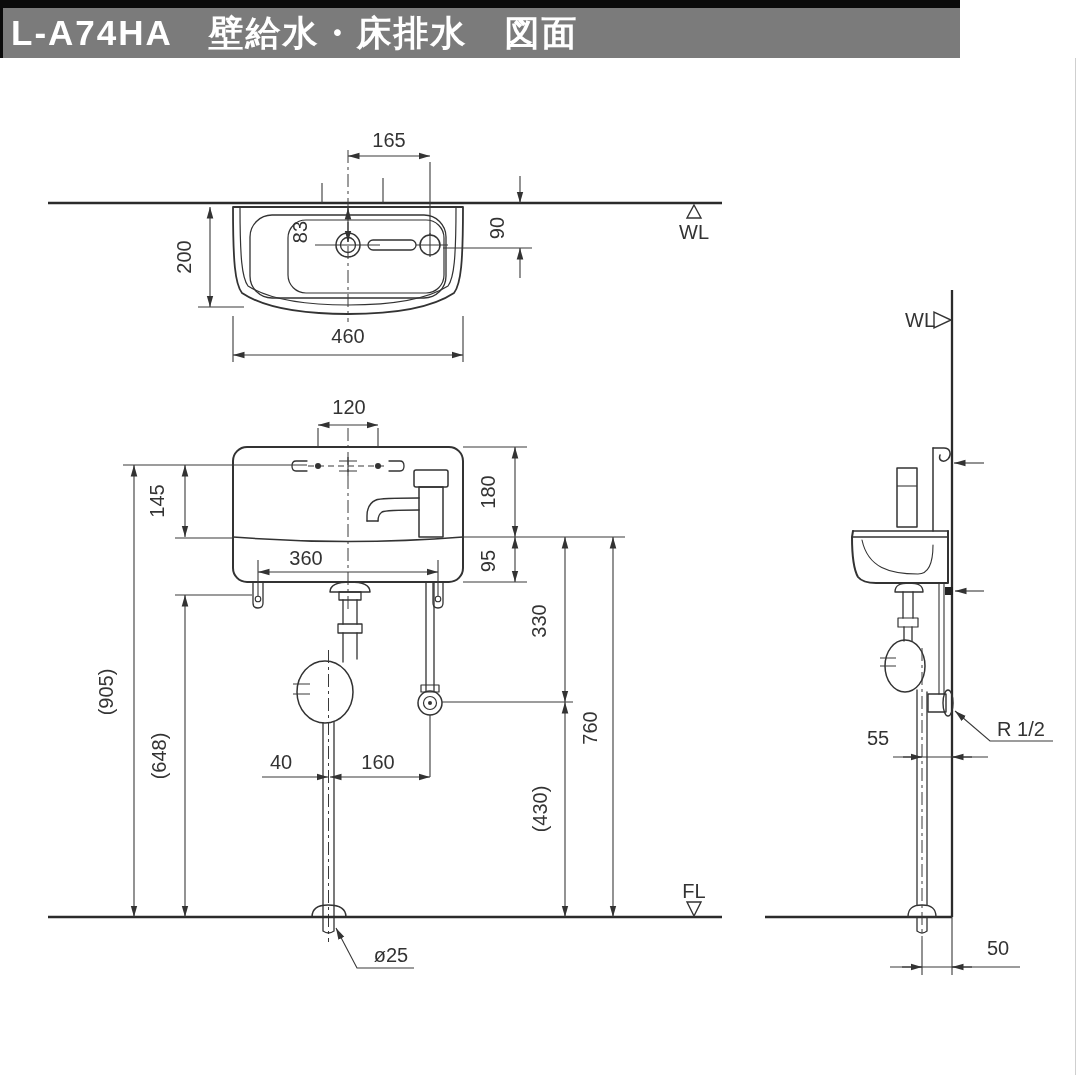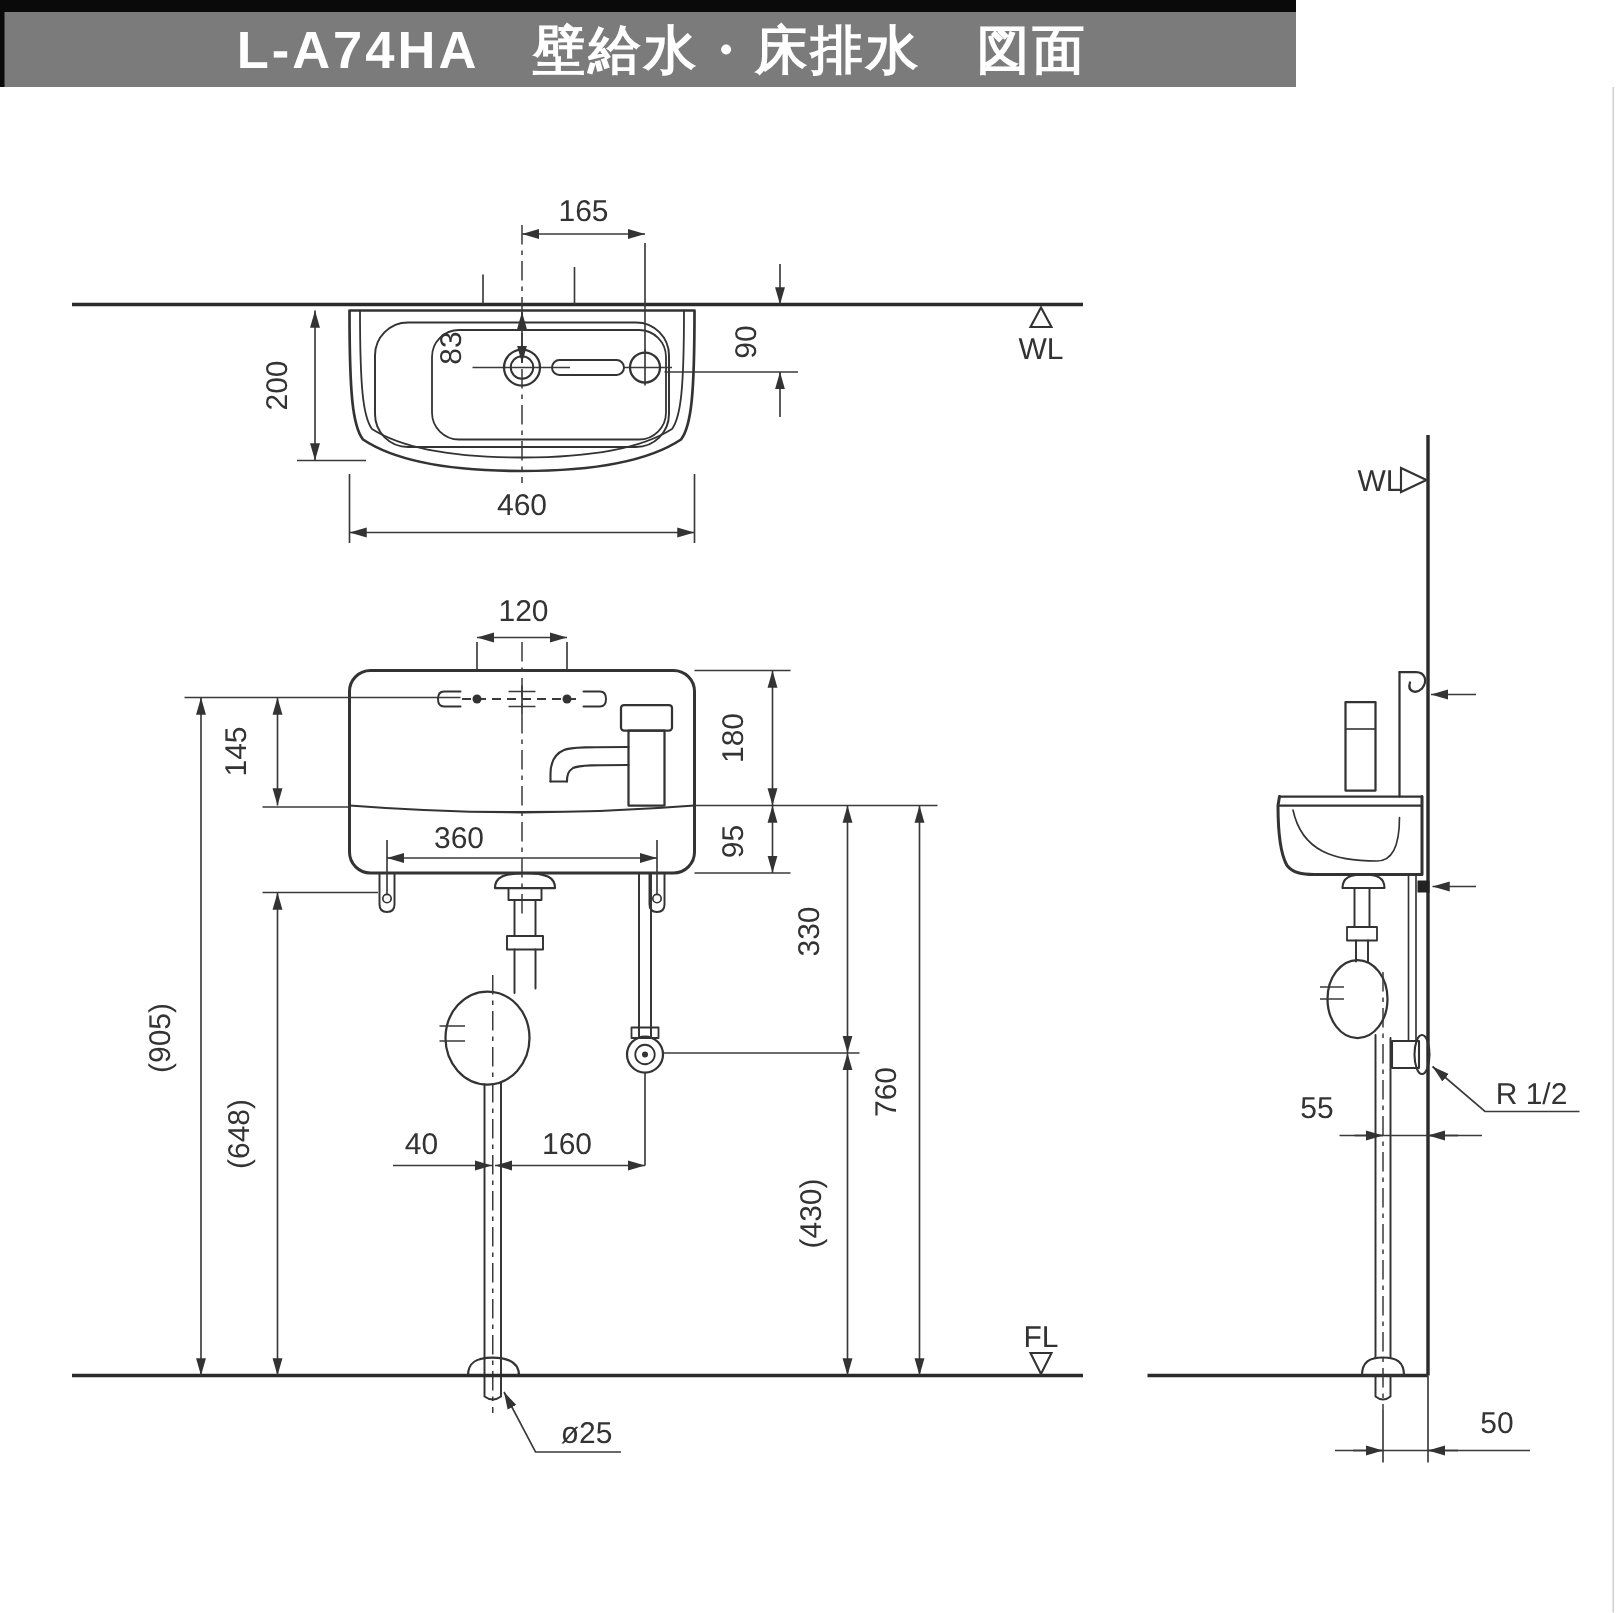--- a/index.html
+++ b/index.html
@@ -1,20 +1,20 @@
 <!DOCTYPE html>
 <html><head>
 <meta charset="utf-8">
 <style>
   html,body{margin:0;padding:0;background:#ffffff;}
   body{width:1080px;height:1075px;position:relative;overflow:hidden;
        font-family:"Liberation Sans",sans-serif;}
-  .title-bar{position:absolute;left:0;top:0;width:864px;height:58px;
+  .title-bar{position:absolute;left:0;top:0;width:960px;height:58px;
              background:#7b7b7b;border-top:8px solid #0a0a0a;border-left:3px solid #0a0a0a;
-             box-sizing:border-box;display:flex;align-items:center;justify-content:center;}
+             box-sizing:border-box;display:flex;align-items:center;}
   .title-bar span{color:#ffffff;font-size:35px;font-weight:bold;letter-spacing:2px;
                   white-space:pre;transform:translateX(8px);}
   .right-edge{position:absolute;right:4px;top:58px;width:1px;height:1017px;background:#cfcfcf;}
   svg{position:absolute;left:0;top:0;}
   svg text{fill:#333;font-family:"Liberation Sans",sans-serif;font-size:20px;}
   .obj{stroke:#333;stroke-width:1.8;fill:none;stroke-linecap:round;stroke-linejoin:round;}
   .heavy{stroke:#2b2b2b;stroke-width:2.3;fill:none;}
   .thin{stroke:#3a3a3a;stroke-width:1.1;fill:none;}
   .dim{stroke:#3a3a3a;stroke-width:1.1;fill:none;}
   .cl{stroke:#3a3a3a;stroke-width:1;fill:none;stroke-dasharray:13 4 3 4;}

